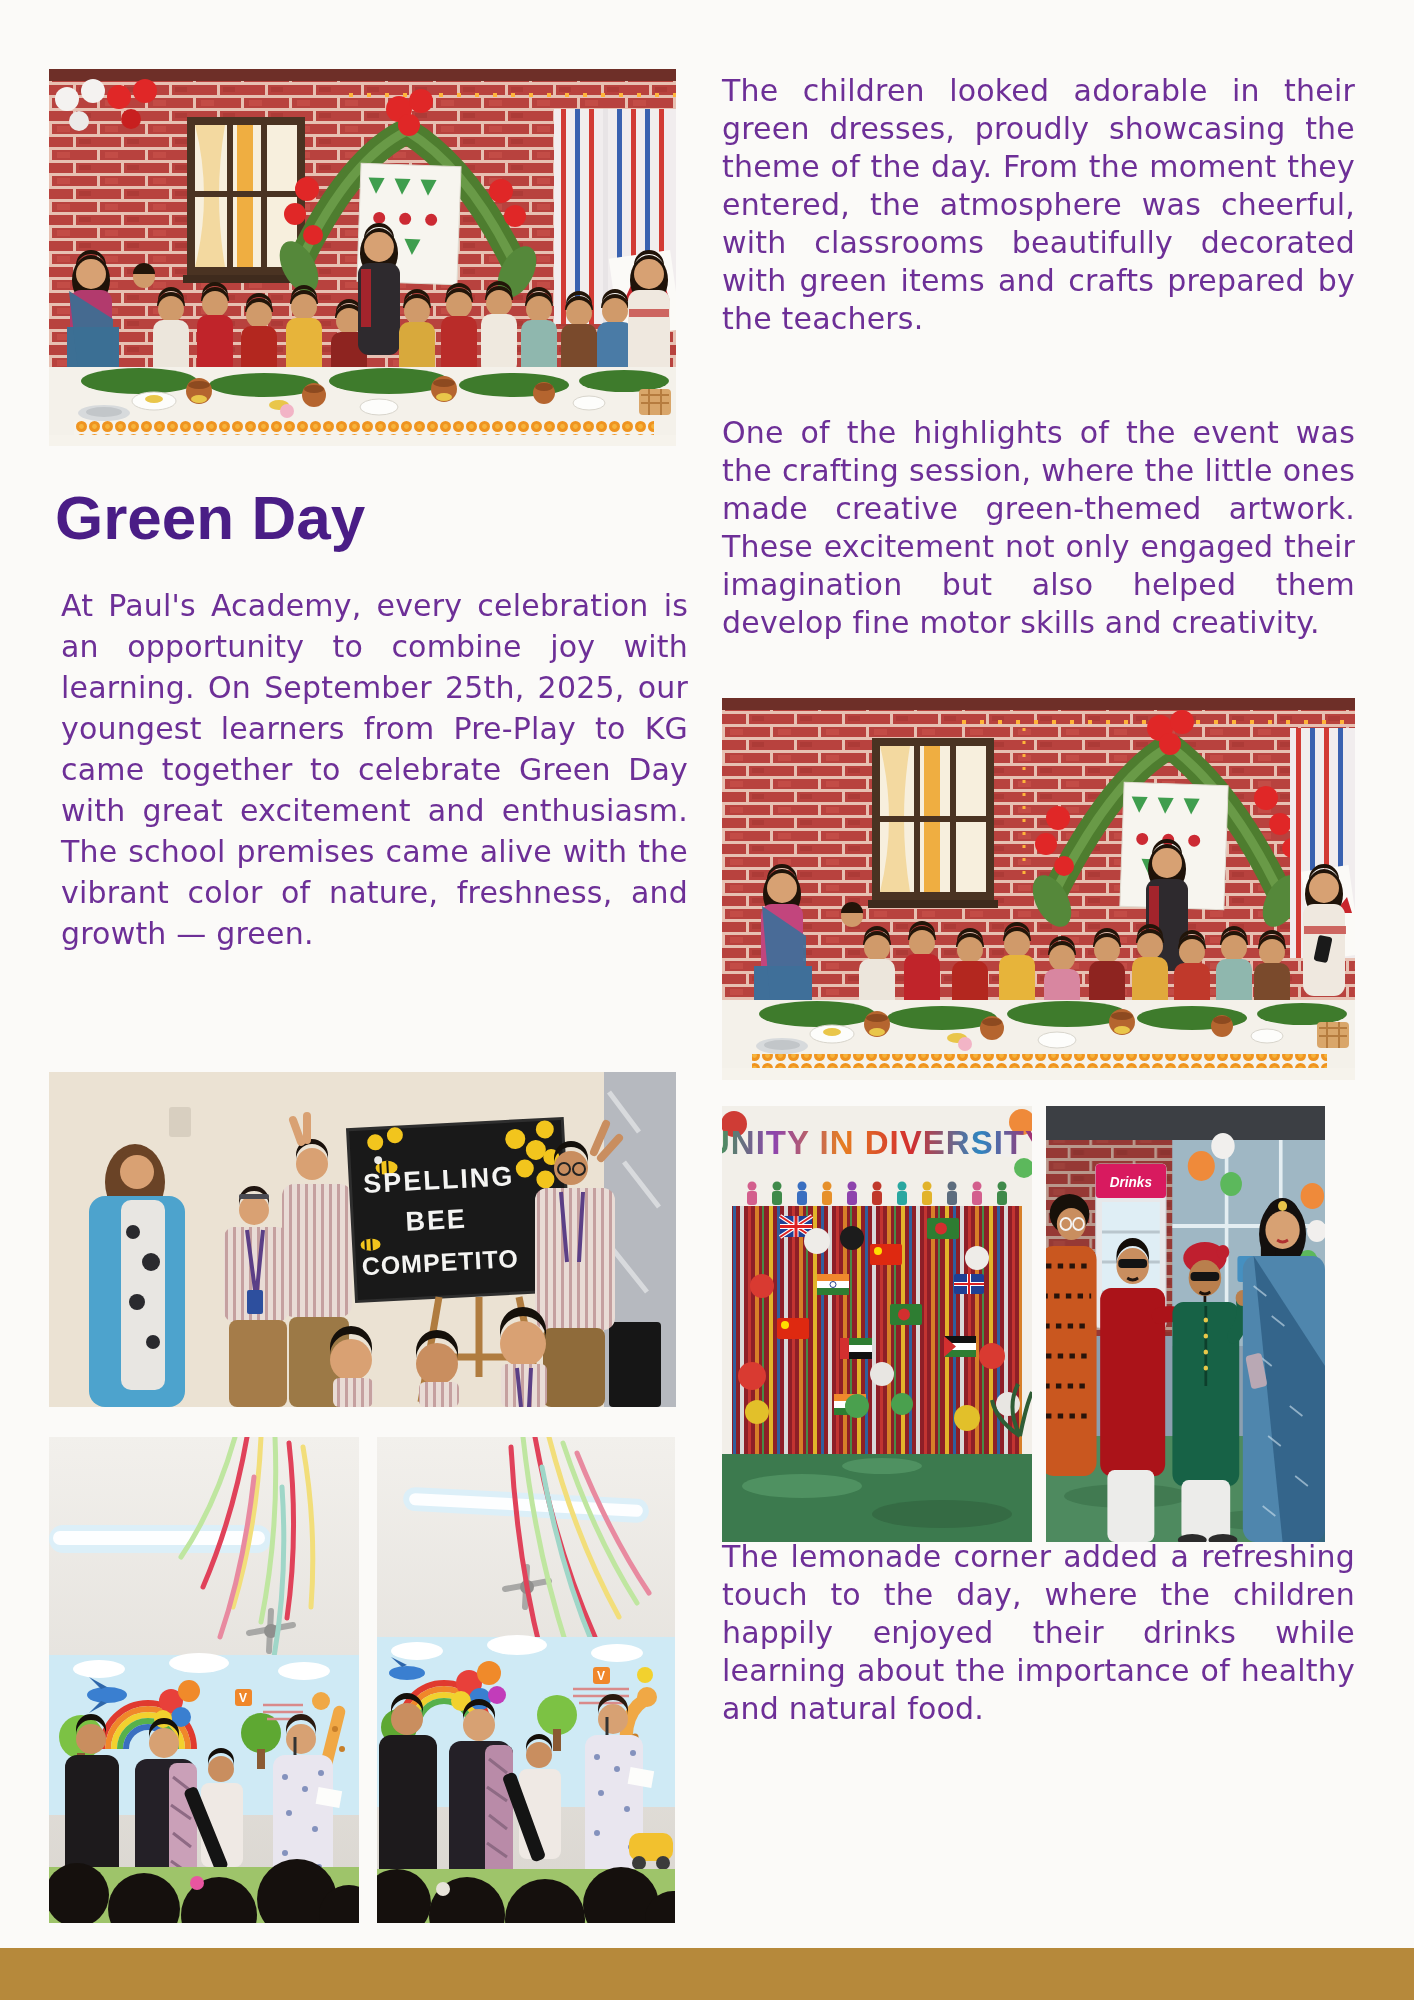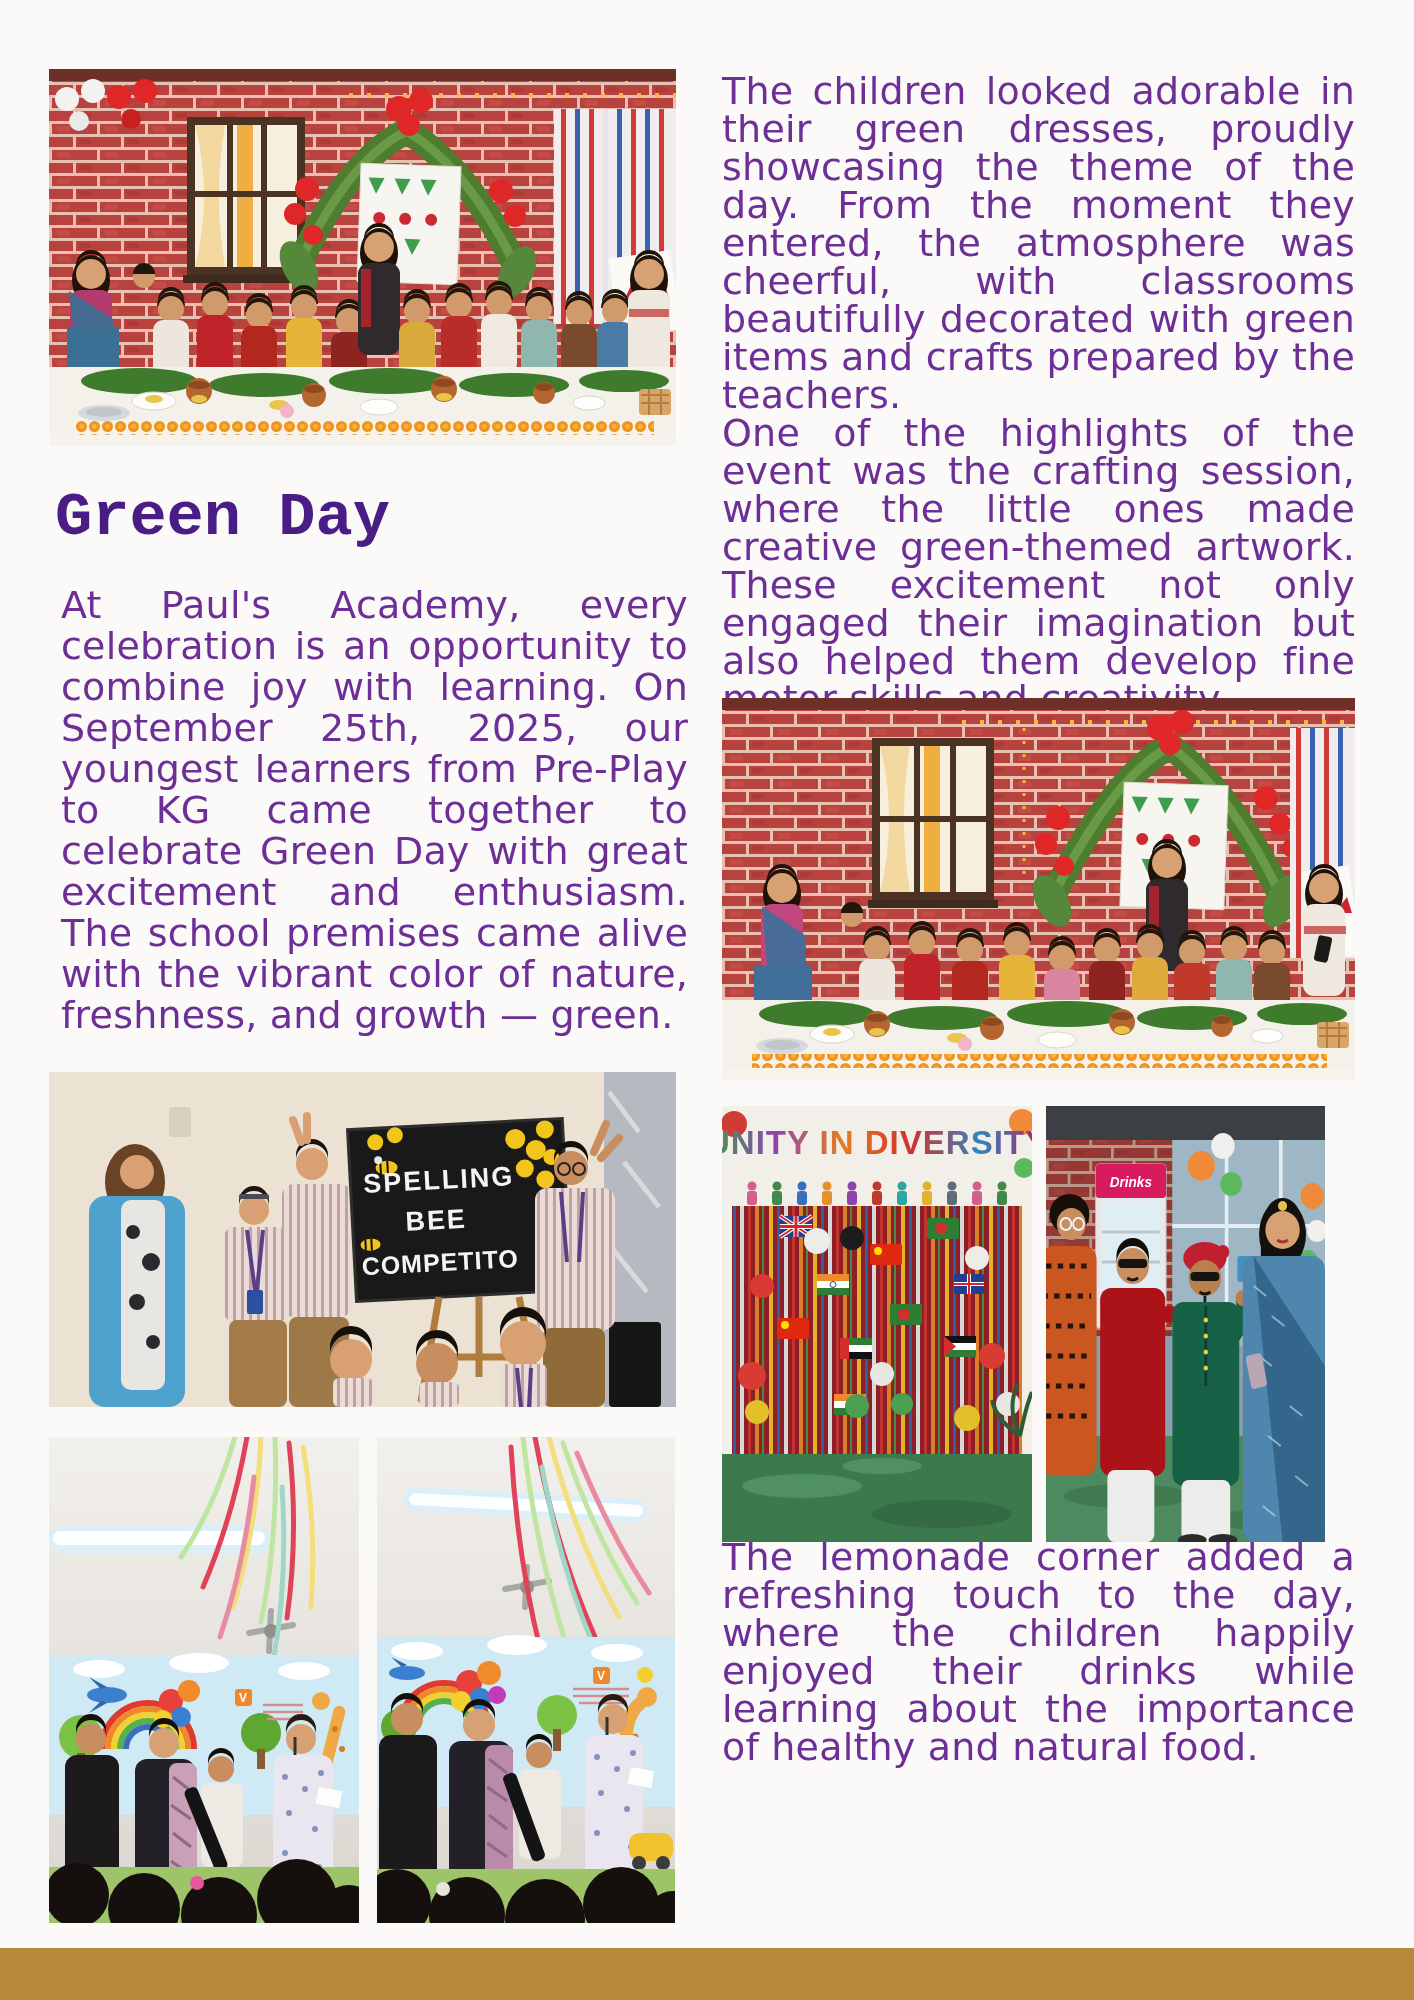--- a/index.html
+++ b/index.html
@@ -1,23 +1,23 @@
 <!DOCTYPE html>
 <html><head>
 <meta charset="utf-8">
 <style>
   html,body{margin:0;padding:0;background:#e9e6e2;}
   #page{position:relative;width:1414px;height:2000px;background:#FBFAF8;overflow:hidden;
         font-family:"DejaVu Sans","Liberation Sans",sans-serif;}
-  .body-text{position:absolute;color:#6D2F97;font-size:38px;text-align:justify;
+  .body-text{position:absolute;color:#6D2F97;font-size:30px;text-align:justify;
              letter-spacing:.2px;margin:0;}
   .left-col{left:61px;width:627px;}
   .right-col{left:722px;width:633px;}
   #page-title{position:absolute;left:55px;top:482px;margin:0;
-              font-family:Liberation Mono, monospace;font-weight:bold;
+              font-family:Liberation Sans, sans-serif;font-weight:bold;
               font-size:62px;color:#4A1D86;letter-spacing:0;}
   #left-para{top:585px;line-height:41px;}
   #right-para-1{top:72px;line-height:38px;}
   #right-para-2{top:414px;line-height:38px;}
   #right-para-3{top:1538px;line-height:38px;}
   #right-para-4{top:1810px;line-height:38px;}
   figure.photo{position:absolute;margin:0;overflow:hidden;background:#ddd;}
   figure.photo svg{display:block;width:100%;height:100%;}
   #photo-feast-top{left:49px;top:69px;width:627px;height:377px;}
   #photo-spelling-bee{left:49px;top:1072px;width:627px;height:335px;}

